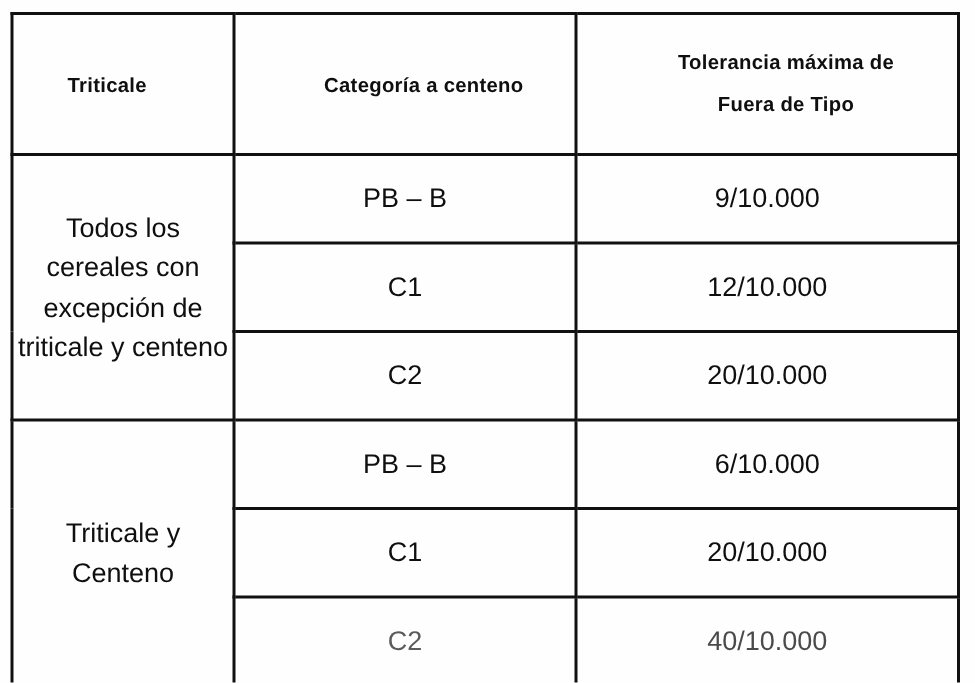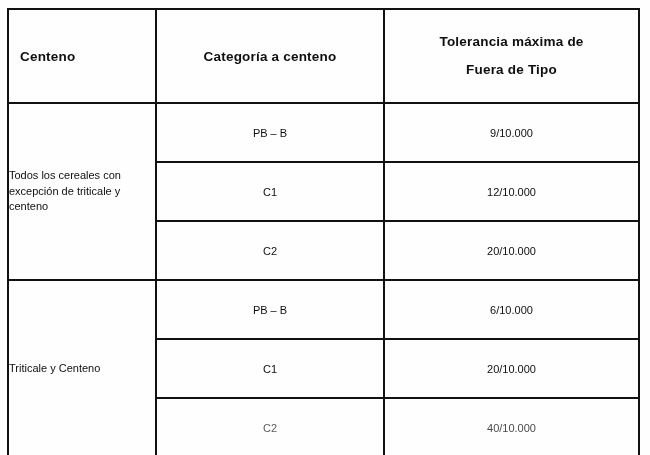--- a/index.html
+++ b/index.html
@@ -38,45 +38,46 @@
   .col-tolerancia { width: 255px; }
 
   .hdr {
     height: 92px;
     font-weight: bold;
     font-size: 13.5px;
     letter-spacing: 0.2px;
   }
   .hdr .inner {
     padding: 0 10px;
+    margin-left: 25px;
   }
   .hdr-especies .inner {
     text-align: left;
     padding-left: 11px;
   }
   .hdr-categoria .inner {
     text-align: center;
   }
   .hdr-tolerancia .inner {
     text-align: center;
     line-height: 2.1;
   }
   .hdr-tolerancia .line2 {
     display: block;
   }
 
   .body-row td {
     height: 57px;
-    font-size: 11px;
+    font-size: 18px;
   }
   .cell-center {
     text-align: center;
   }
   .group-cell {
-    text-align: left;
+    text-align: center;
     padding-left: 11px;
     font-size: 13px;
     line-height: 1.45;
   }
   .faded {
     color: #5b5b5b;
   }
   .faded-strong {
     color: #4a4a4a;
   }
@@ -87,21 +88,21 @@
 <div class="page">
   <table class="spec-table">
     <colgroup>
       <col class="col-especies">
       <col class="col-categoria">
       <col class="col-tolerancia">
     </colgroup>
     <tbody>
       <tr>
         <td class="hdr hdr-especies">
-          <div class="inner">Centeno</div>
+          <div class="inner">Triticale</div>
         </td>
         <td class="hdr hdr-categoria">
           <div class="inner">Categoría a centeno</div>
         </td>
         <td class="hdr hdr-tolerancia">
           <div class="inner">
             <span class="line1">Tolerancia máxima de</span>
             <span class="line2">Fuera de Tipo</span>
           </div>
         </td>

